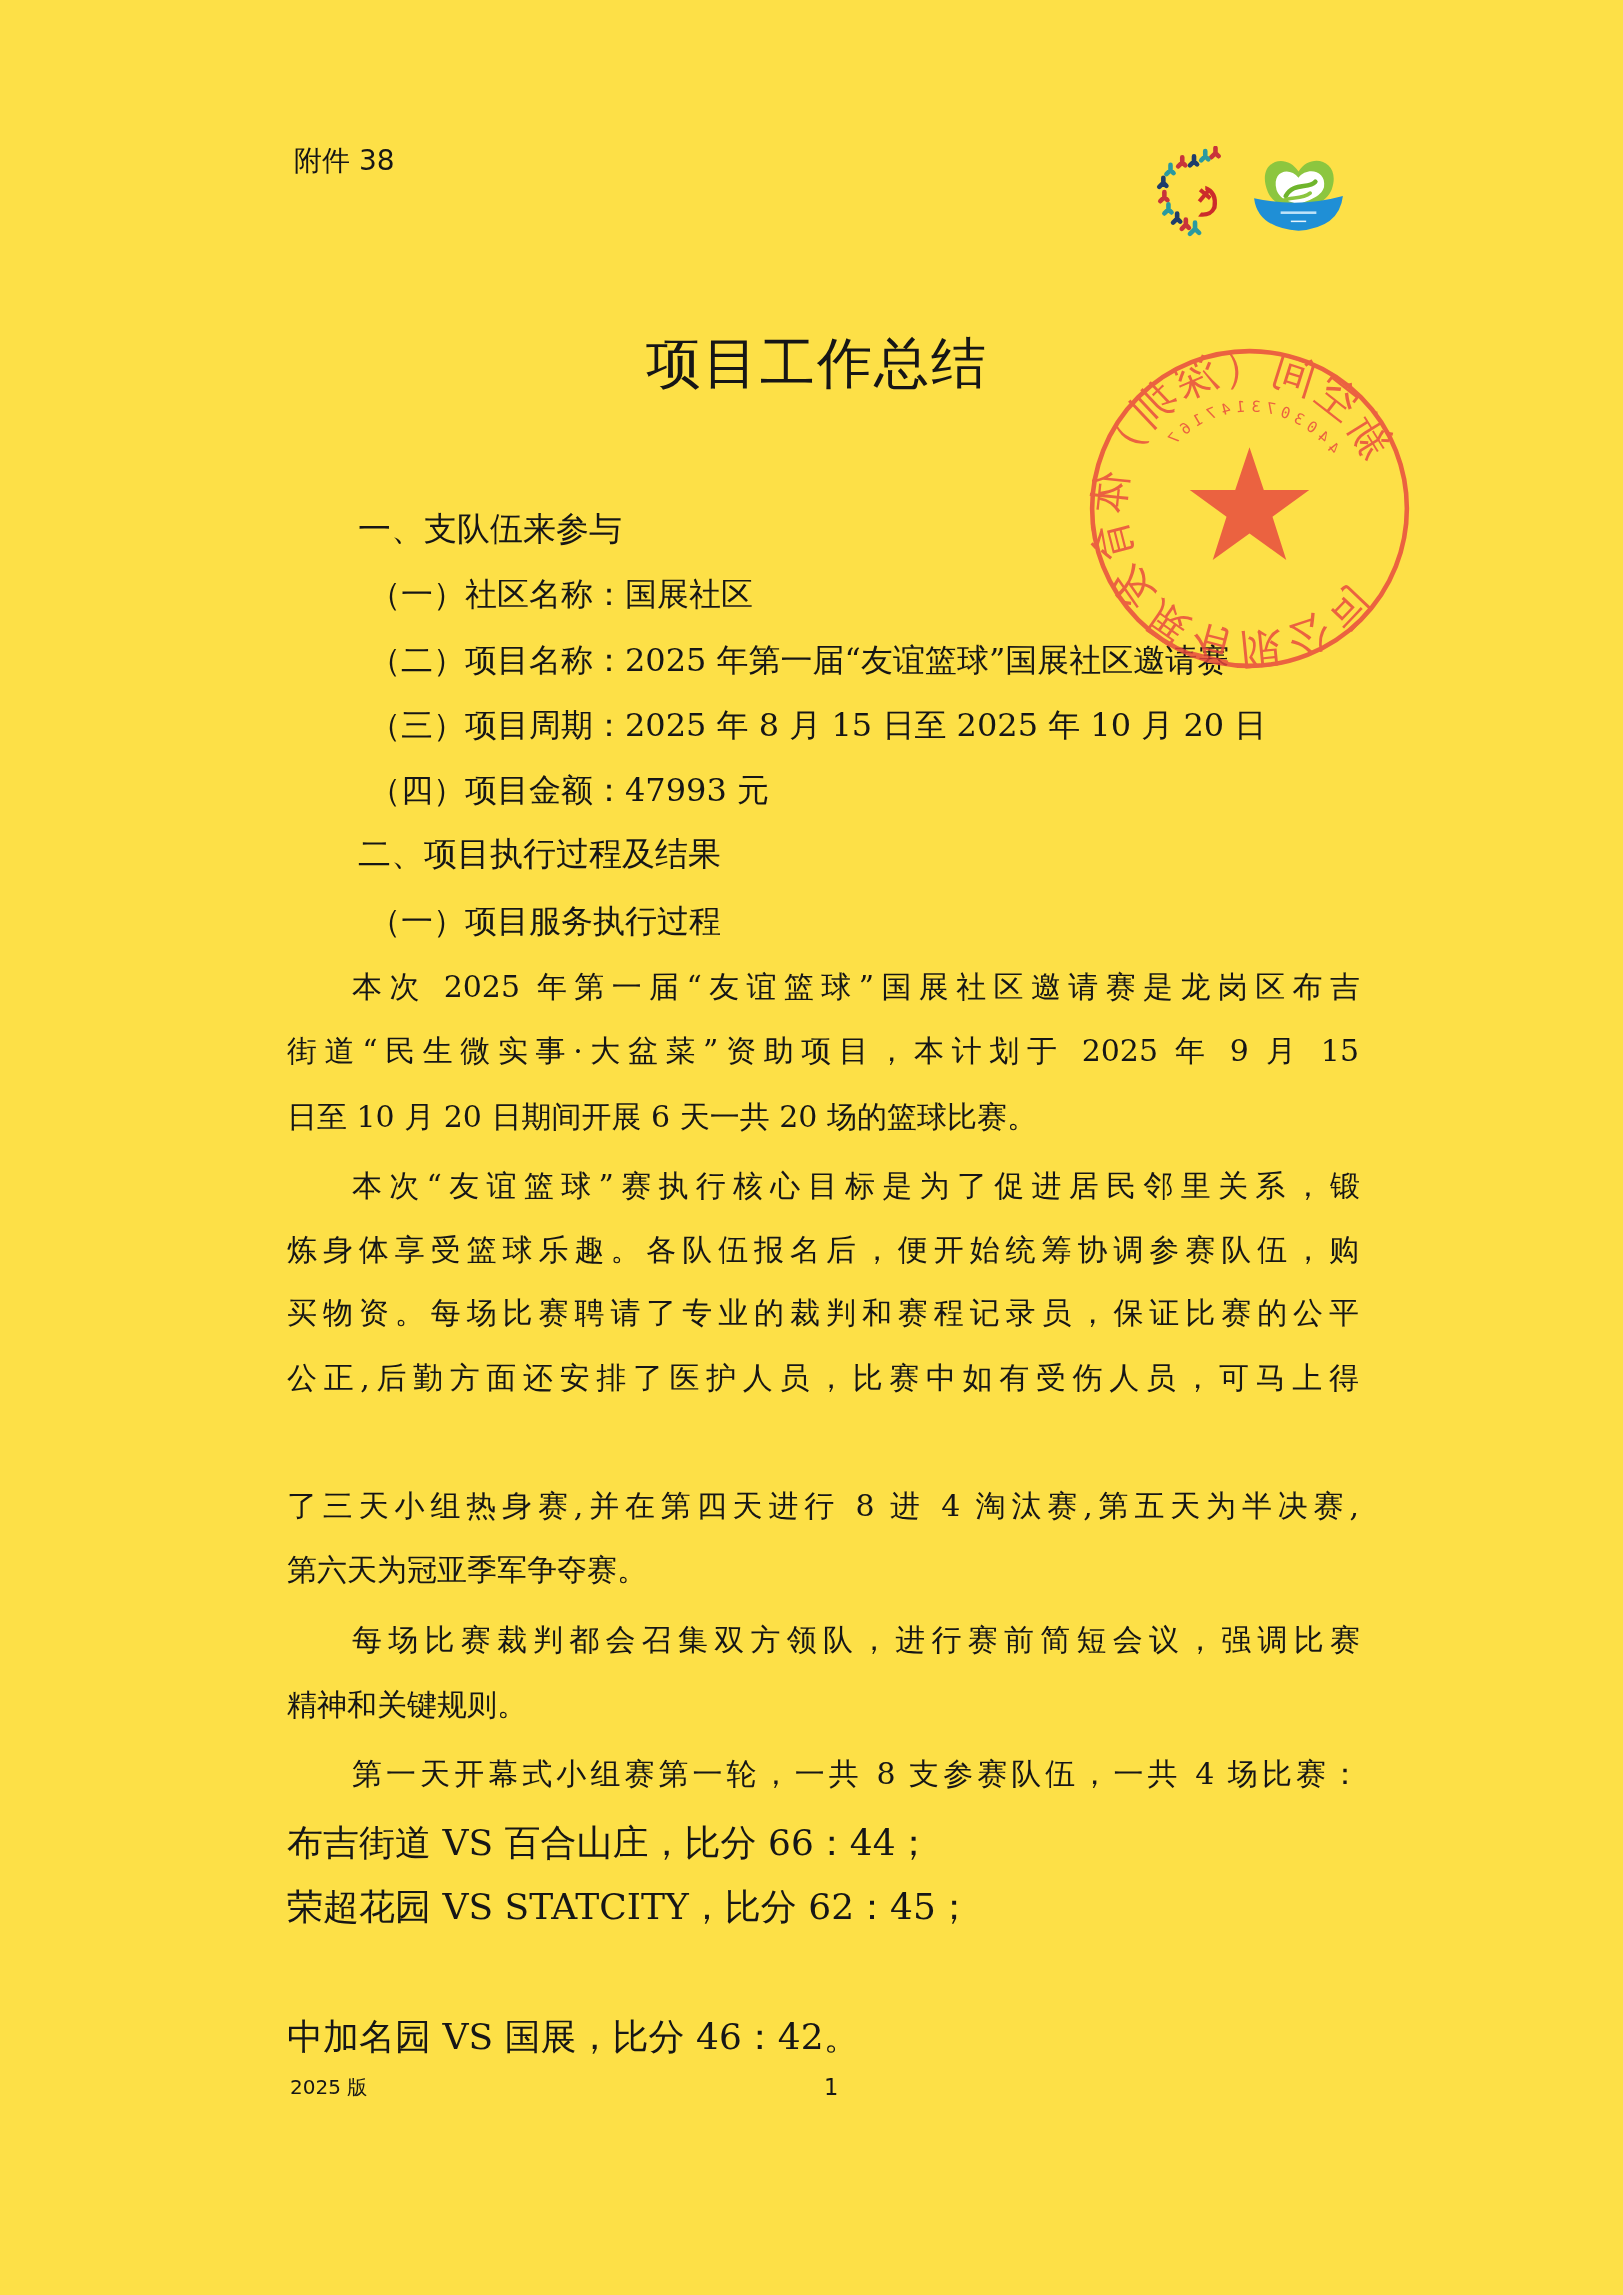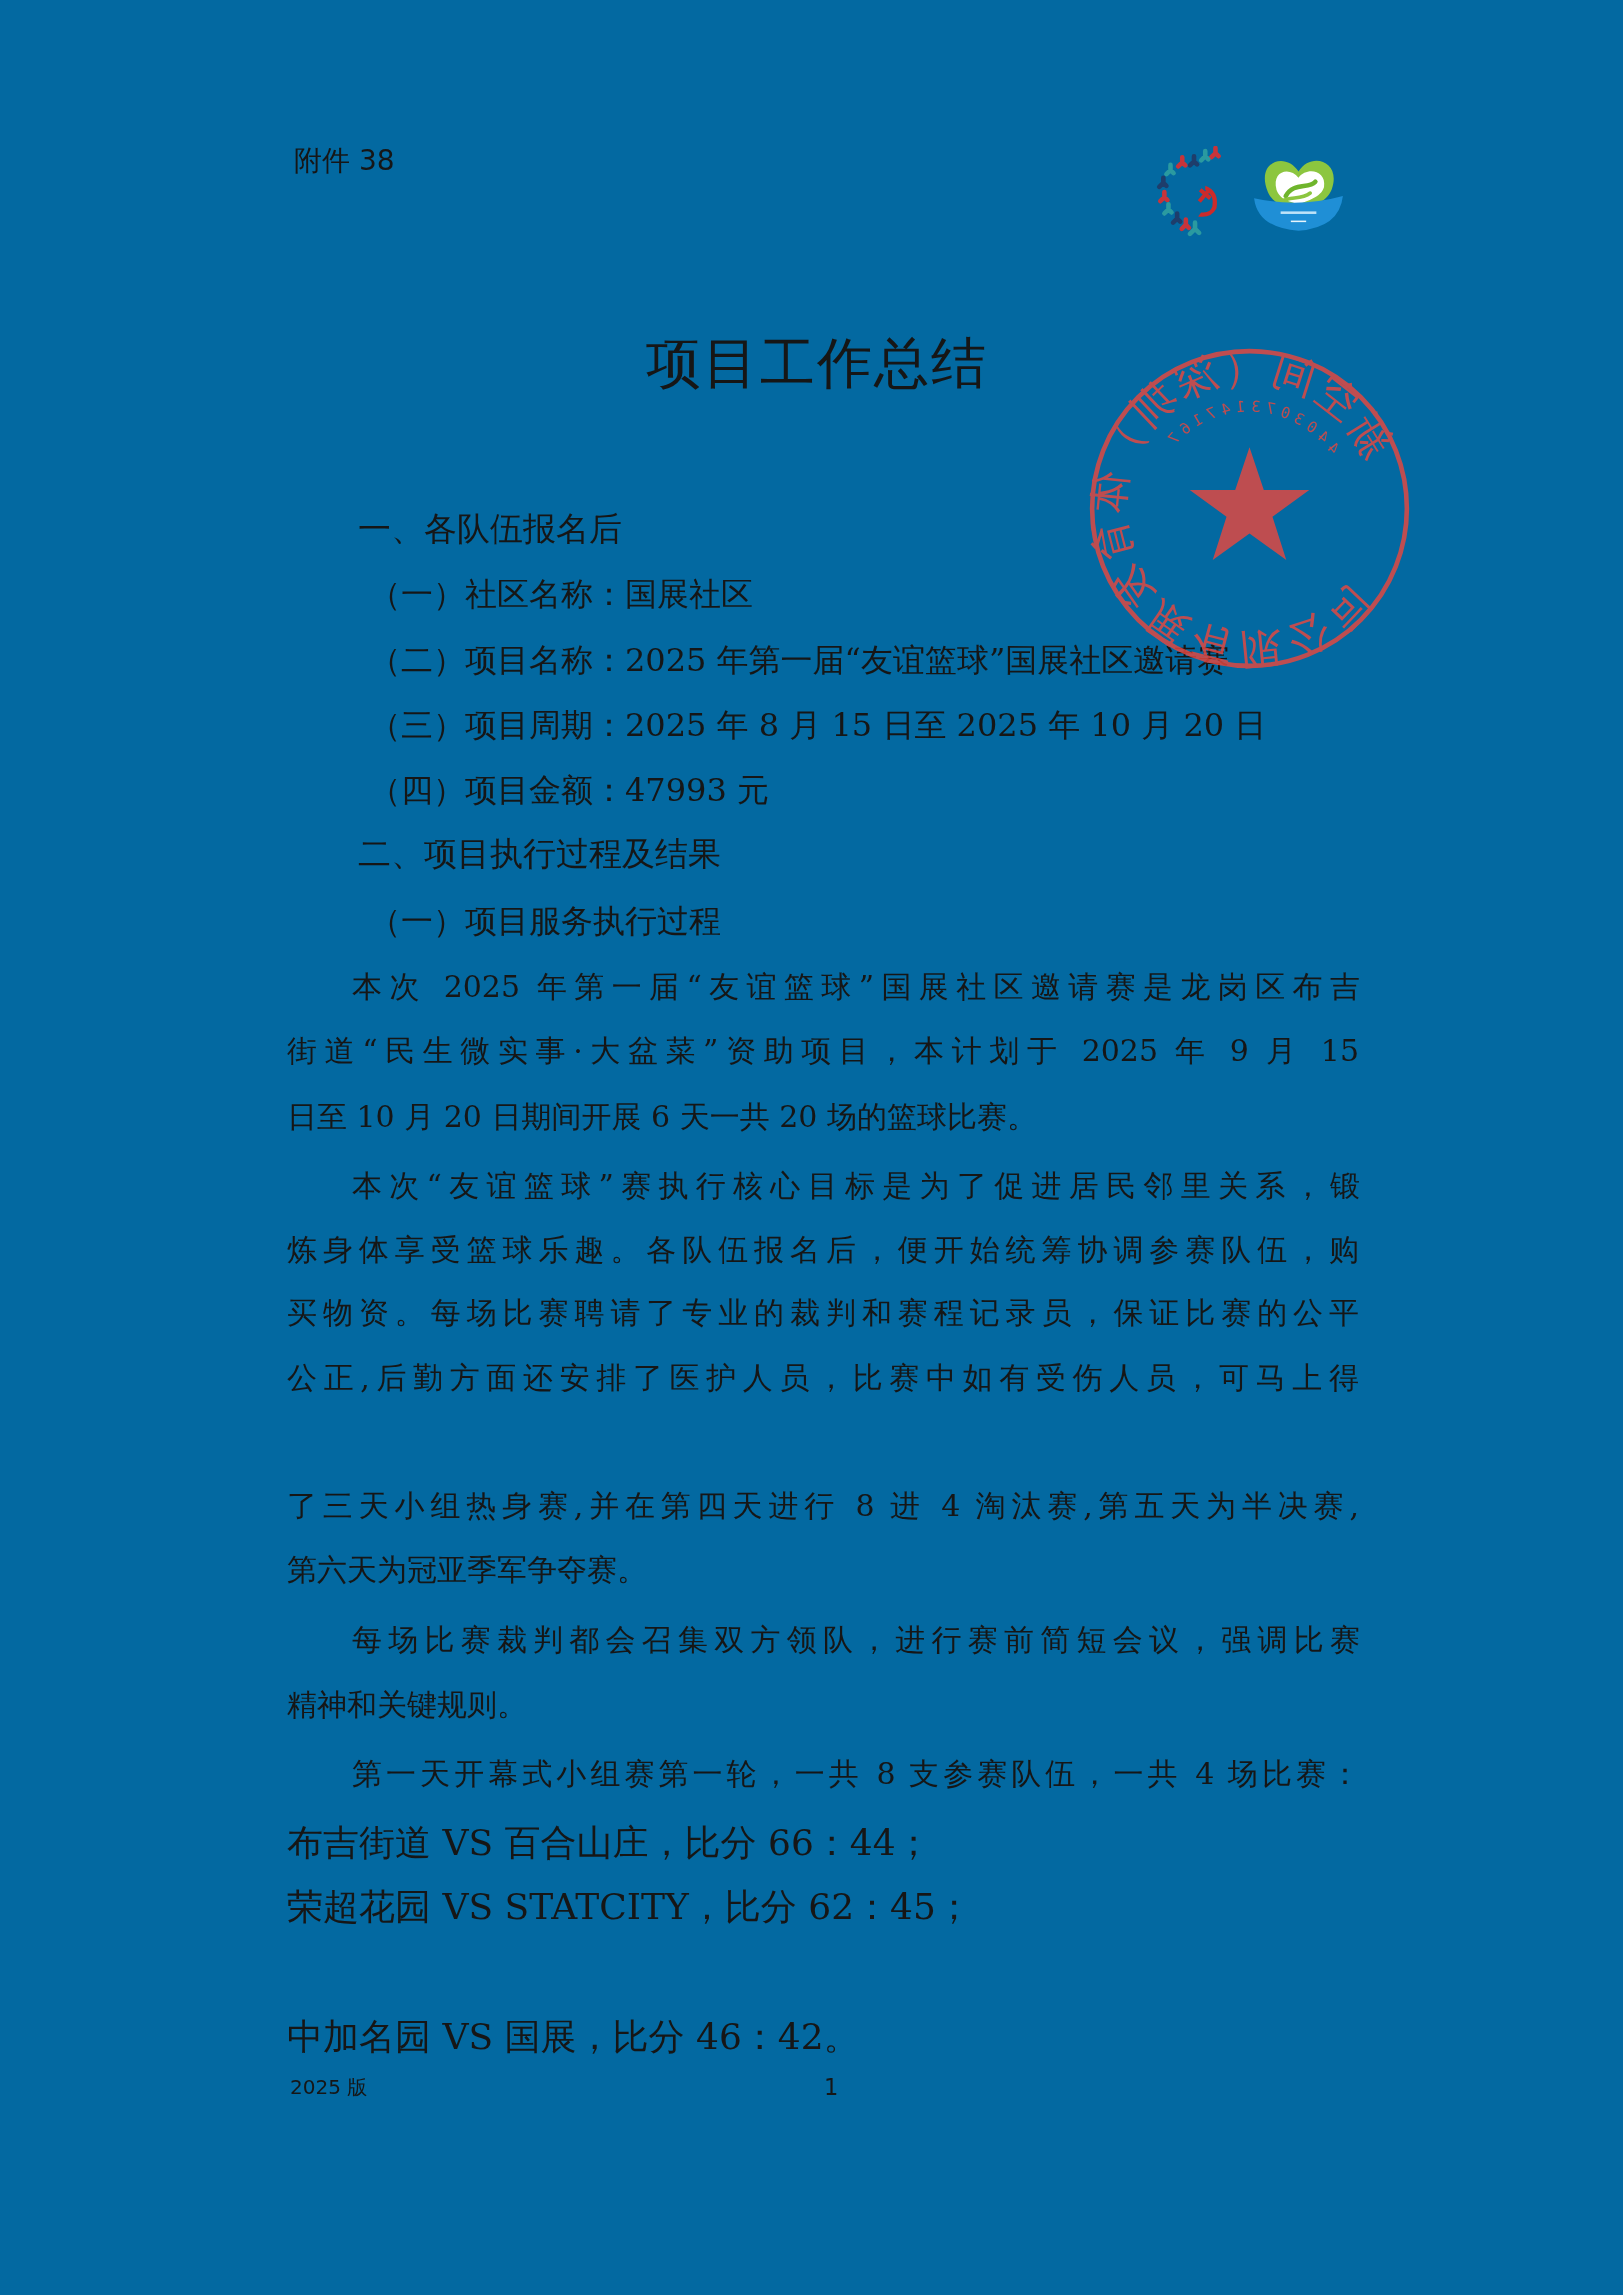--- a/index.html
+++ b/index.html
@@ -1,18 +1,18 @@
 <!DOCTYPE html>
 <html style="font-size:8.2px"><head>
 <meta charset="utf-8">
 <style>
   html, body { margin: 0; padding: 0; background: #ffffff; }
   body { width: 1623px; height: 2295px; position: relative; overflow: hidden;
          font-family: "DejaVu Serif", "Liberation Serif", serif; color: #161616; }
-  .page { position: absolute; left: 0; top: 0; width: 1623px; height: 2295px; background: #0369a1; }
+  .page { position: absolute; left: 0; top: 0; width: 1623px; height: 2295px; background: #fde047; }
   .abs { position: absolute; white-space: nowrap; }
   .attach { left: 294px; top: 142px; font-size: 28px; font-family: "DejaVu Sans", "Liberation Sans", sans-serif; }
   .title { left: 0; width: 1634px; top: 327px; text-align: center; font-size: 55px; letter-spacing: 2px;
            font-family: "DejaVu Sans", "Liberation Sans", sans-serif; }
   .h1 { left: 358px; font-size: 33px; font-family: "DejaVu Sans", "Liberation Sans", sans-serif; }
   .item { left: 369px; font-size: 32px; }
   .line { left: 287px; width: 1072px; font-size: 30px; text-align: justify; text-align-last: justify; white-space: normal; height: 41px; overflow: hidden; }
   .line.indent { left: 352px; width: 1008px; }
   .line.last { text-align-last: left; }
   .plain { left: 287px; font-size: 36px; }
@@ -55,21 +55,21 @@
     <path d="M95 52 C78 30, 42 38, 52 76 C60 98, 85 100, 95 104 C110 98, 140 90, 145 70 C150 38, 112 30, 95 52 Z" fill="#ffffff"></path>
     <path d="M70 88 C85 60, 115 75, 128 60" stroke="#6fb52c" stroke-width="9" fill="none" stroke-linecap="round"></path>
     <path d="M62 98 C80 88, 100 96, 118 82" stroke="#8cc63f" stroke-width="7" fill="none" stroke-linecap="round"></path>
     <path d="M8 92 Q95 112 182 88 Q175 150 95 156 Q15 150 8 92 Z" fill="#1f8fd6"></path>
     <rect x="60" y="118" width="70" height="5" fill="#bfe3f8"></rect>
     <rect x="80" y="136" width="30" height="3" fill="#e6f4fc"></rect>
   </svg>
 
   <div class="abs title">项目工作总结</div>
 
-  <div class="abs h1" style="top:507px;">一、各队伍报名后</div>
+  <div class="abs h1" style="top:507px;">一、支队伍来参与</div>
   <div class="abs item" style="top:573px;">（一）社区名称：国展社区</div>
   <div class="abs item" style="top:639px;">（二）项目名称：2025 年第一届“友谊篮球”国展社区邀请赛</div>
   <div class="abs item" style="top:704px;">（三）项目周期：2025 年 8 月 15 日至 2025 年 10 月 20 日</div>
   <div class="abs item" style="top:769px;">（四）项目金额：47993 元</div>
 
   <div class="abs h1" style="top:832px;">二、项目执行过程及结果</div>
   <div class="abs item" style="top:900px;">（一）项目服务执行过程</div>
 
   <div class="abs line indent" style="top:967px;">本次 2025 年第一届“友谊篮球”国展社区邀请赛是龙岗区布吉</div>
   <div class="abs line" style="top:1031px;">街道“民生微实事·大盆菜”资助项目，本计划于 2025 年 9 月 15</div>

